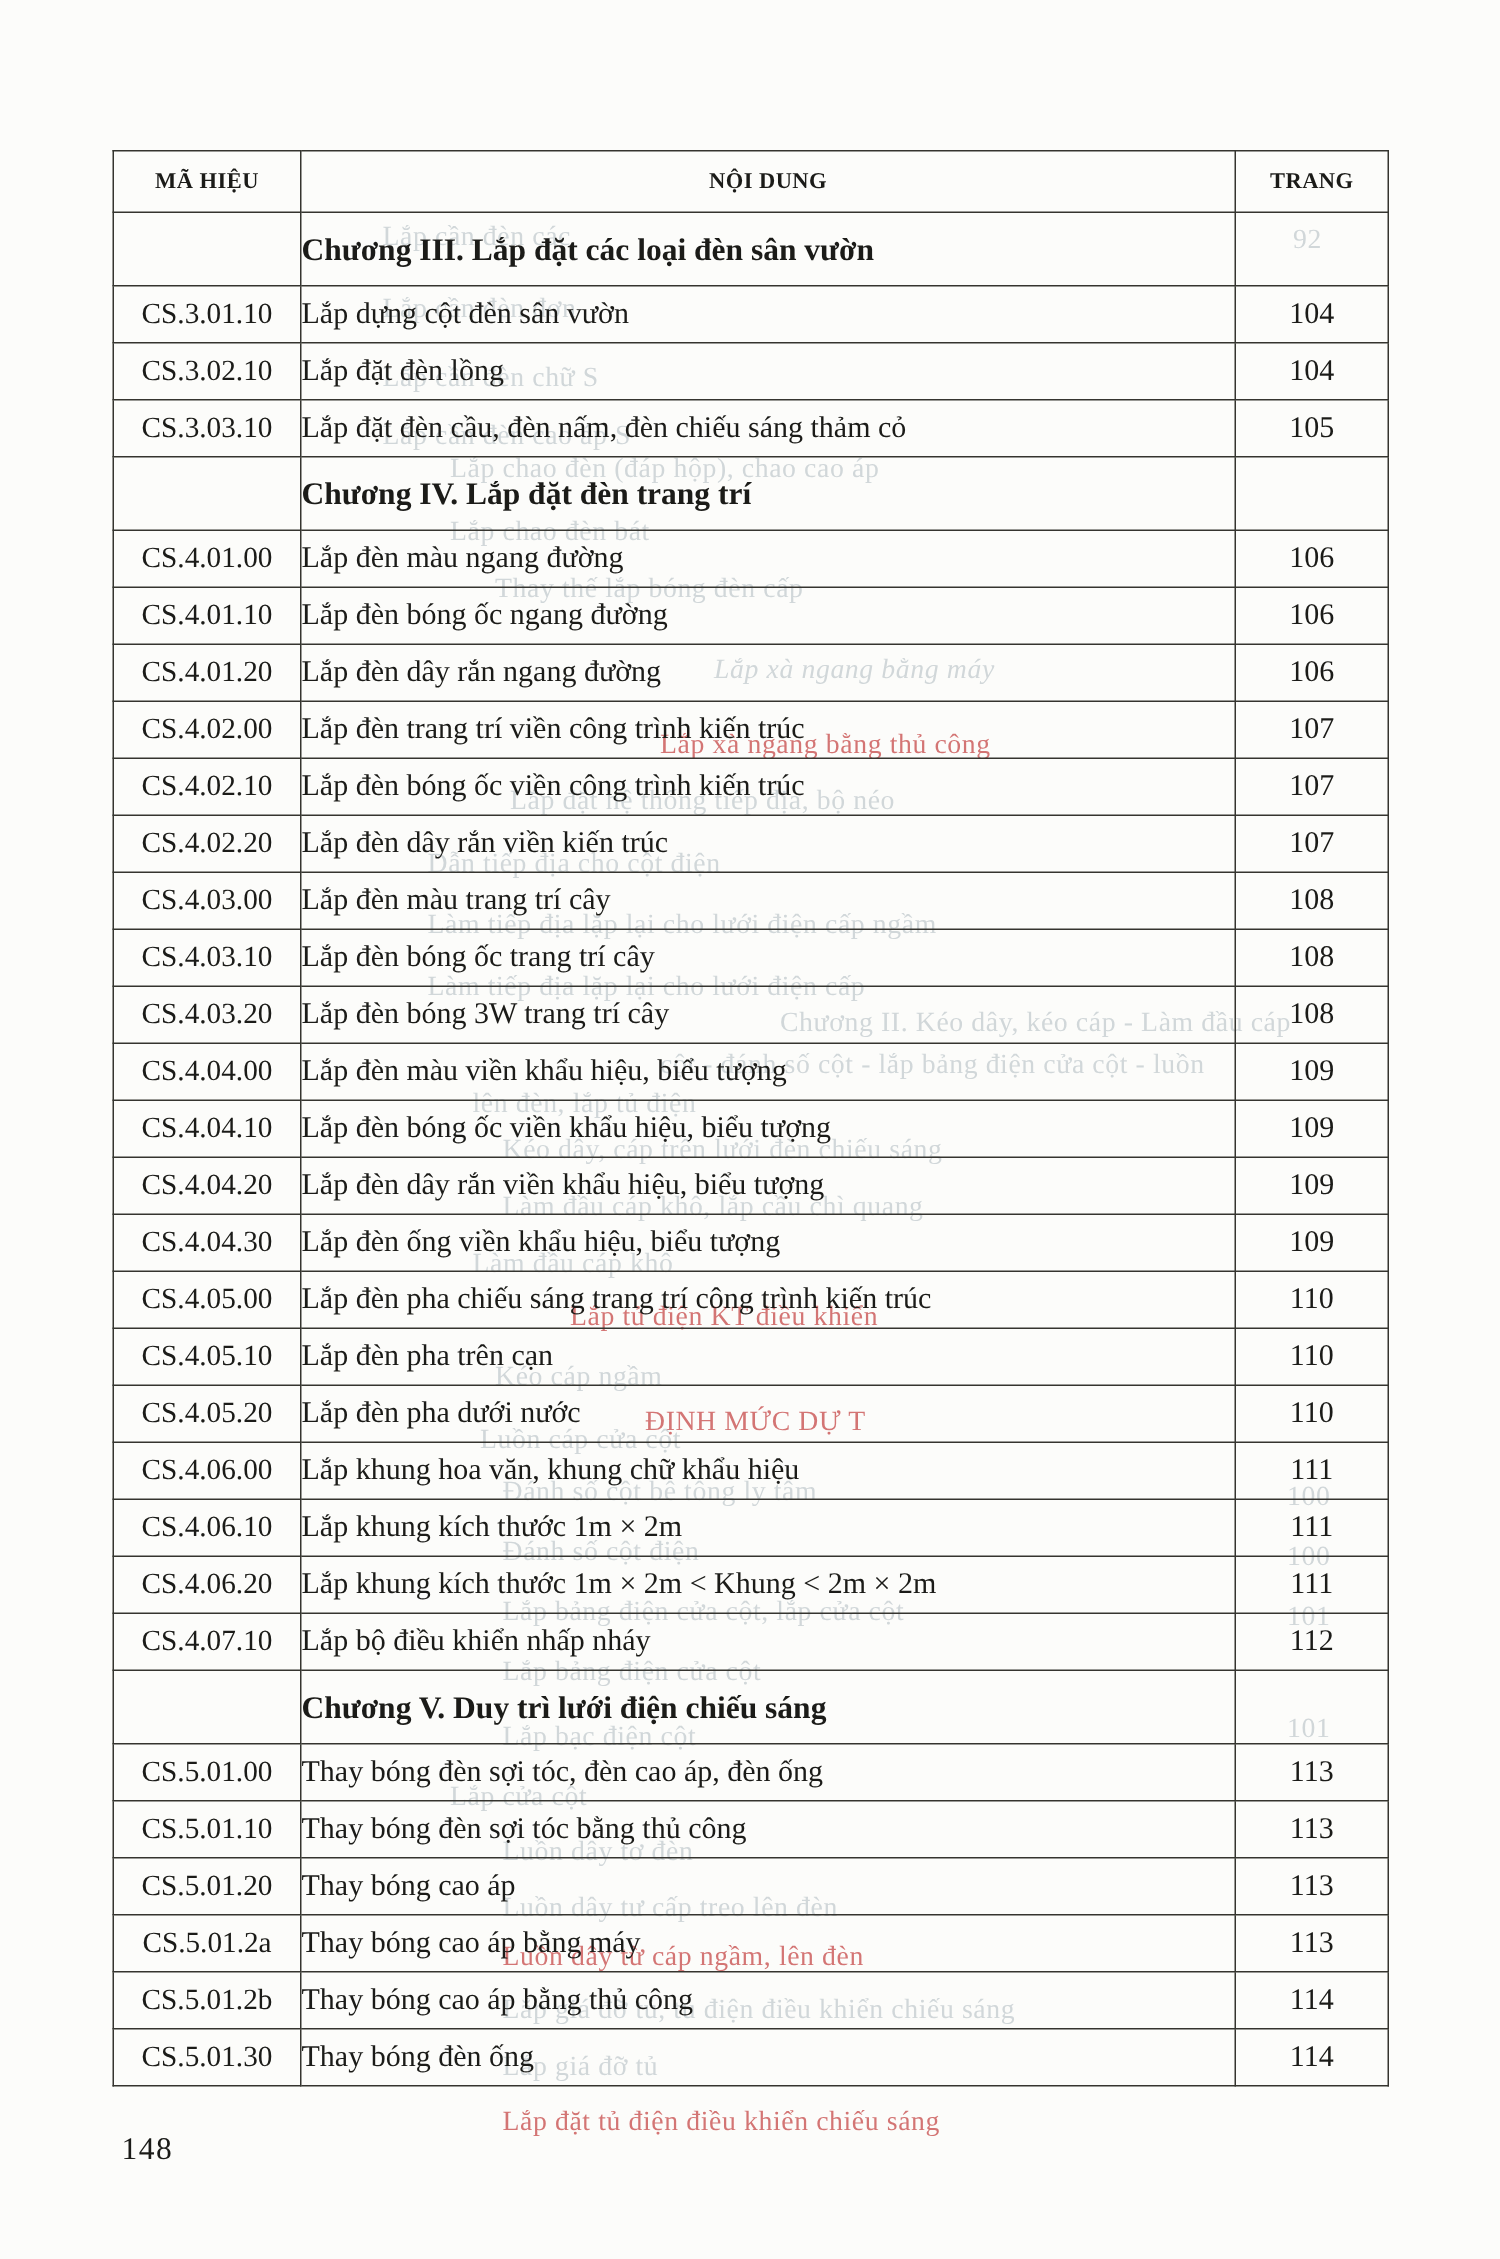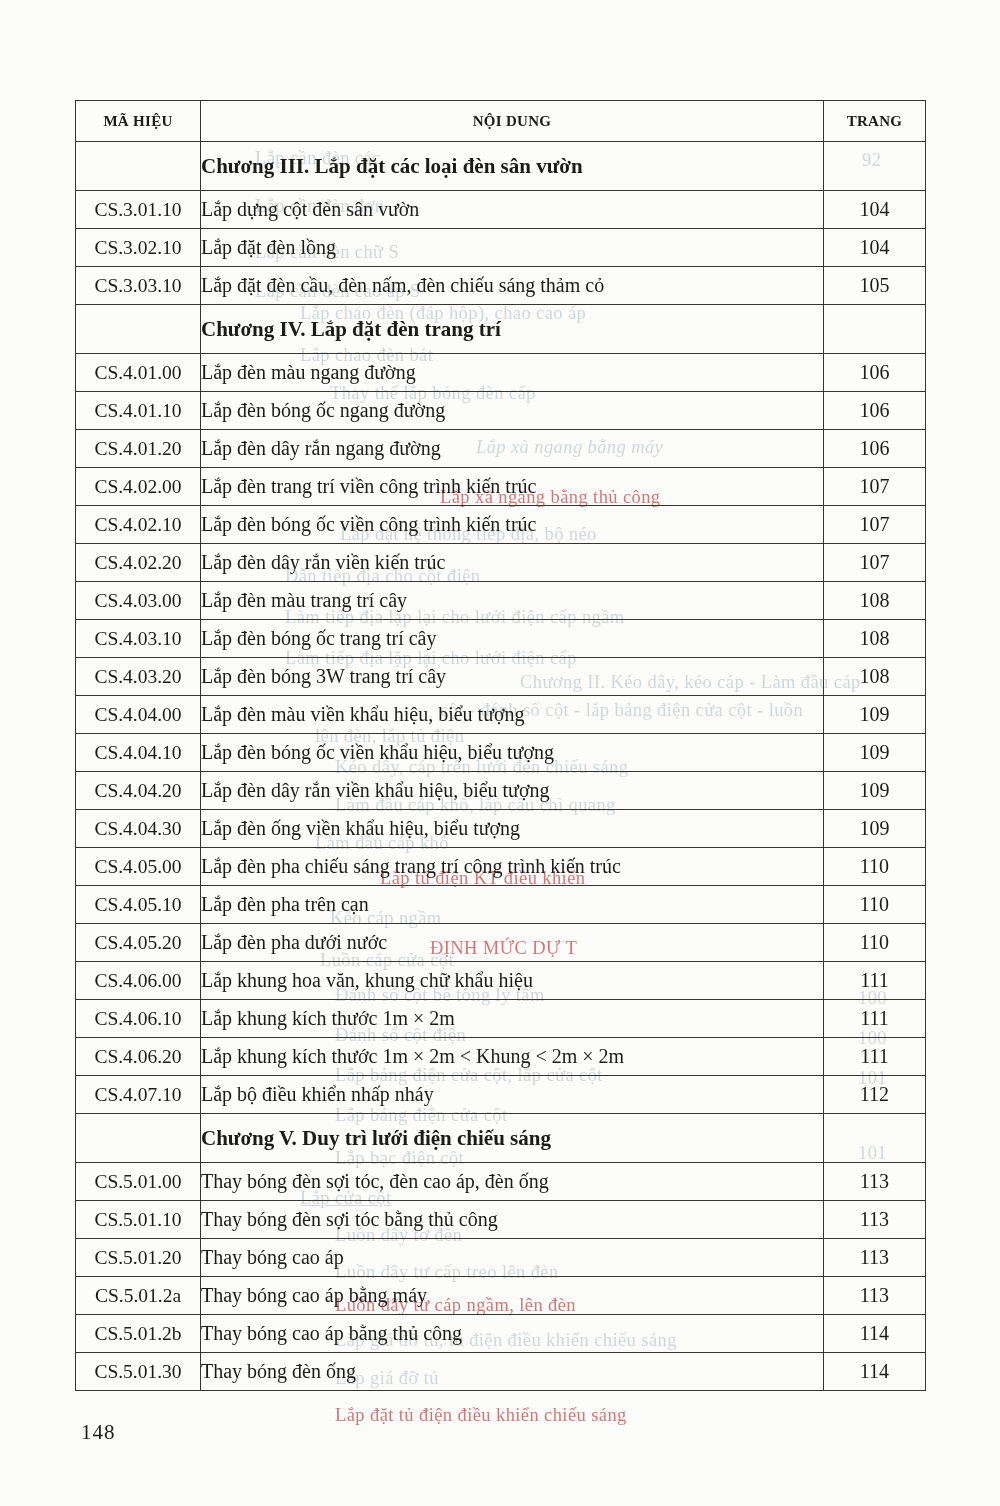--- a/index.html
+++ b/index.html
@@ -83,21 +83,21 @@
       <div class="ghost" style="left: 320px; top: 950px;">Luồn cáp cửa cột</div>
       <div class="ghost" style="left: 335px; top: 985px;">Đánh số cột bê tông ly tâm</div>
       <div class="ghost" style="left: 858px; top: 988px;">100</div>
       <div class="ghost" style="left: 335px; top: 1025px;">Đánh số cột điện</div>
       <div class="ghost" style="left: 858px; top: 1028px;">100</div>
       <div class="ghost" style="left: 335px; top: 1065px;">Lắp bảng điện cửa cột, lắp cửa cột</div>
       <div class="ghost" style="left: 858px; top: 1068px;">101</div>
       <div class="ghost" style="left: 335px; top: 1105px;">Lắp bảng điện cửa cột</div>
       <div class="ghost" style="left: 335px; top: 1148px;">Lắp bạc điện cột</div>
       <div class="ghost" style="left: 858px; top: 1143px;">101</div>
-      <div class="ghost" style="left: 300px; top: 1188px; text-decoration: underline;">Lắp cửa cột</div>
+      <div class="ghost" style="left: 300px; top: 1188px;">Lắp cửa cột</div>
       <div class="ghost" style="left: 335px; top: 1225px;">Luồn dây tơ đèn</div>
       <div class="ghost" style="left: 335px; top: 1262px;">Luồn dây tư cấp treo lên đèn</div>
       <div class="ghost blue" style="left: 335px; top: 1295px;">Luồn dây từ cáp ngầm, lên đèn</div>
       <div class="ghost" style="left: 335px; top: 1330px;">Lắp giá đỡ tủ, tủ điện điều khiển chiếu sáng</div>
       <div class="ghost" style="left: 335px; top: 1368px;">Lắp giá đỡ tủ</div>
       <div class="ghost blue" style="left: 335px; top: 1405px;">Lắp đặt tủ điện điều khiển chiếu sáng</div>
     </div>
 
   <table class="toc">
     <colgroup>

